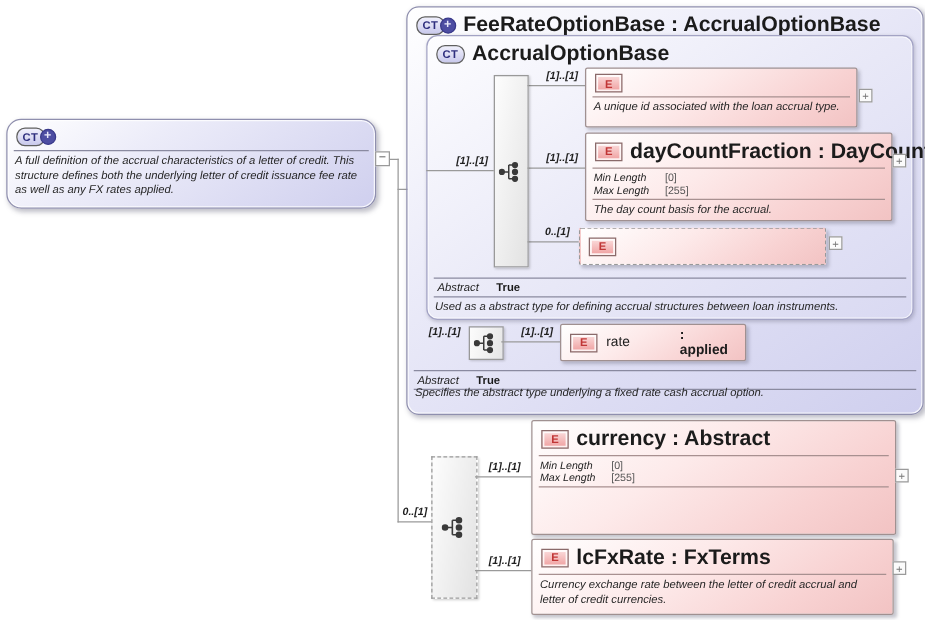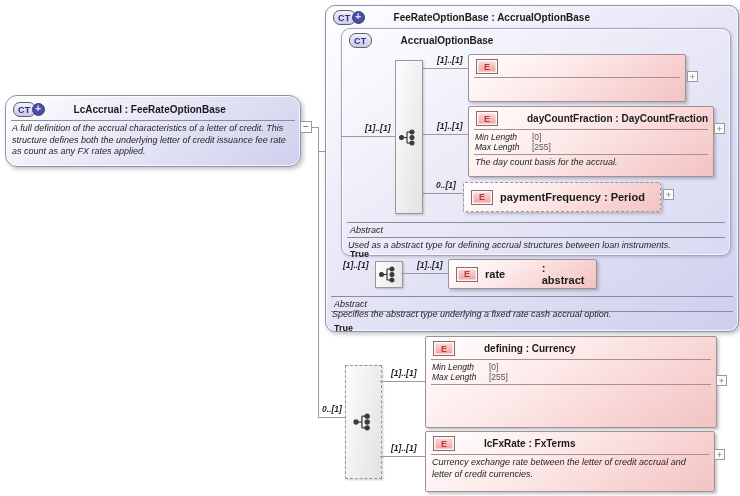--- a/index.html
+++ b/index.html
@@ -13,31 +13,31 @@
     background:linear-gradient(145deg,#fdfdff 0%,#ebebf8 45%,#d9d9f2 100%);
     box-shadow:1px 1px 3px rgba(110,110,130,.35), inset 0 0 0 1px rgba(255,255,255,.7);}
 
   
   .box-el{position:absolute;border:1px solid #a09090;border-radius:2px;
     background:linear-gradient(145deg,#ffffff 0%,#fdeaea 40%,#f8d2d2 75%,#f2c3c3 100%);
     box-shadow:2px 2px 3px rgba(110,110,130,.4);}
   .box-el.dashed{border:1px dashed #999;}
 
   .hdr{display:flex;align-items:center;gap:6px;padding:4px 7px 2px;}
-  .hdr .t{font-weight:bold;font-size:10px;color:#1b1b1b;white-space:nowrap;margin-left:23px;}
+  .hdr .t{font-weight:bold;font-size:17px;color:#1b1b1b;white-space:nowrap;}
   .sep-b{height:1px;background:#8a8aa0;margin:1px 5px 0;}
   .sep-r{height:1px;background:#a89090;margin:1px 5px 0;}
   .ann{font-style:italic;font-size:9px;color:#262626;padding:2px 6px;line-height:11.5px;}
 
   .facets{padding:2px 6px 1px;font-size:8.5px;line-height:10px;}
   .facet{display:flex;}
   .facet .fl{font-style:italic;color:#222;width:57px;}
   .facet .fv{color:#555;}
 
-  .absrow{position:absolute;left:5px;right:5px;display:flex;gap:14px;font-size:9px;padding:0 3px;flex-direction:column;}
+  .absrow{position:absolute;left:5px;right:5px;display:flex;gap:14px;font-size:9px;padding:0 3px;}
   .absrow .al{font-style:italic;color:#222;}
   .absrow .av{font-weight:bold;color:#1a1a1a;}
   .rline{position:absolute;left:5px;right:5px;height:1px;background:#8a8aa0;}
 
   .hline,.vline{position:absolute;background:#9a9a9a;}
   .card{position:absolute;font-size:8.5px;font-style:italic;font-weight:bold;color:#1f1f1f;white-space:nowrap;}
 
   .plusbox{position:absolute;width:11px;height:11px;border:1px solid #9a9a9a;background:#fbfbfb;
     color:#777;font-size:9px;line-height:10px;text-align:center;box-sizing:border-box;}
   .minusbox{position:absolute;width:12px;height:12px;border:1px solid #9a9a9a;background:#ffffff;
@@ -55,21 +55,21 @@
     display:flex;align-items:center;justify-content:center;
     box-shadow:inset 0 0 0 1.5px rgba(255,255,255,.85);}
 
   .seqbar{position:absolute;border:1px solid #999;background:linear-gradient(100deg,#fdfdfd,#e2e2e2);
     display:flex;align-items:center;justify-content:center;box-shadow:1px 1px 2px rgba(0,0,0,.2);}
   .seqbar.dashed{border-style:dashed;}
   .seqbox{position:absolute;border:1px solid #999;background:linear-gradient(100deg,#fcfcfc,#e6e6e6);
     display:flex;align-items:center;justify-content:center;box-shadow:1px 1px 2px rgba(0,0,0,.2);}
 
   .nt-row{display:flex;align-items:center;gap:7px;padding:0 7px;height:100%;}
-  .nt-row .n{font-weight:bold;font-size:11px;color:#1b1b1b;width:52px;}
+  .nt-row .n{font-weight:normal;font-size:11px;color:#1b1b1b;width:52px;}
   .nt-row .ty{font-weight:bold;font-size:11px;color:#1b1b1b;}
 </style>
 </head>
 <body>
 
 <div class="canvas">
 
   <div class="hline" style="left:312px;top:127px;width:7px;height:1px;"></div>
   <div class="vline" style="left:318px;top:127px;width:1px;height:291px;"></div>
   <div class="hline" style="left:318px;top:151px;width:16px;height:1px;"></div>
@@ -133,20 +133,21 @@
   <div class="card" style="left:365px;top:123px;">[1]..[1]</div>
   <div class="card" style="left:437px;top:55px;">[1]..[1]</div>
   <div class="card" style="left:437px;top:121px;">[1]..[1]</div>
   <div class="card" style="left:436px;top:180px;">0..[1]</div>
 
   <div class="box-el" style="left:468px;top:54px;width:216px;height:46px;">
     <div class="hdr">
       <span class="e-icon">E</span>
     </div>
     <div class="sep-r"></div>
+    <div class="ann">A unique id associated with the loan accrual type.</div>
   </div>
   <div class="plusbox" style="left:687px;top:71px;">+</div>
 
   <div class="box-el" style="left:468px;top:106px;width:244px;height:69px;">
     <div class="hdr">
       <span class="e-icon">E</span>
       <span class="t">dayCountFraction : DayCountFraction</span>
     </div>
     <div class="sep-r"></div>
     <div class="facets">
@@ -160,21 +161,20 @@
       </div>
     </div>
     <div class="sep-r"></div>
     <div class="ann">The day count basis for the accrual.</div>
   </div>
   <div class="plusbox" style="left:714px;top:123px;">+</div>
 
   <div class="box-el dashed" style="left:463px;top:182px;width:196px;height:28px;">
     <div class="nt-row">
       <span class="e-icon">E</span>
-      <span class="ty">paymentFrequency : Period</span>
     </div>
   </div>
   <div class="plusbox" style="left:663px;top:189px;">+</div>
 
   <div class="seqbox" style="left:375px;top:261px;width:26px;height:25px;">
     <svg width="20" height="17" viewBox="0 0 20 17">
       <g stroke="#3a3a3a" stroke-width="1.2" fill="#3a3a3a">
         <line x1="1" y1="8.5" x2="8" y2="8.5"></line>
           <line x1="8" y1="3" x2="8" y2="14"></line>
         <line x1="8" y1="3" x2="13" y2="3"></line>
@@ -187,34 +187,33 @@
     </svg>
   </div>
   <div class="hline" style="left:401px;top:273px;width:47px;height:1px;"></div>
   <div class="card" style="left:343px;top:260px;">[1]..[1]</div>
   <div class="card" style="left:417px;top:260px;">[1]..[1]</div>
 
   <div class="box-el" style="left:448px;top:259px;width:147px;height:28px;">
     <div class="nt-row">
       <span class="e-icon">E</span>
       <span class="n">rate</span>
-      <span class="ty">: abstract</span>
+      <span class="ty">: applied</span>
     </div>
   </div>
 
   <div class="box-ct" style="left:5px;top:95px;width:294px;height:70px;border-radius:12px;">
     <div class="hdr" style="padding-top:6px;">
       <span class="ct-icon">
         <span class="ct-pill">CT</span>
         <span class="ct-plus">+</span>
       </span>
-      <span class="t">LcAccrual : FeeRateOptionBase</span>
     </div>
     <div class="sep-b"></div>
-    <div class="ann">A full definition of the accrual characteristics of a letter of credit. This structure defines both the underlying letter of credit issuance fee rate as count as any FX rates applied.</div>
+    <div class="ann">A full definition of the accrual characteristics of a letter of credit. This structure defines both the underlying letter of credit issuance fee rate as well as any FX rates applied.</div>
   </div>
   <div class="minusbox" style="left:300px;top:121px;">−</div>
 
   <div class="seqbar dashed" style="left:345px;top:365px;width:35px;height:112px;">
     <svg width="22" height="18" viewBox="0 0 20 17">
       <g stroke="#3a3a3a" stroke-width="1.2" fill="#3a3a3a">
         <line x1="1" y1="8.5" x2="8" y2="8.5"></line>
           <line x1="8" y1="3" x2="8" y2="14"></line>
         <line x1="8" y1="3" x2="13" y2="3"></line>
           <line x1="8" y1="14" x2="13" y2="14"></line>
@@ -227,21 +226,21 @@
   </div>
   <div class="card" style="left:322px;top:404px;">0..[1]</div>
   <div class="hline" style="left:380px;top:381px;width:45px;height:1px;"></div>
   <div class="hline" style="left:380px;top:456px;width:45px;height:1px;"></div>
   <div class="card" style="left:391px;top:368px;">[1]..[1]</div>
   <div class="card" style="left:391px;top:443px;">[1]..[1]</div>
 
   <div class="box-el" style="left:425px;top:336px;width:290px;height:90px;">
     <div class="hdr">
       <span class="e-icon">E</span>
-      <span class="t">defining : Currency</span>
+      <span class="t">currency : Abstract</span>
     </div>
     <div class="sep-r"></div>
     <div class="facets">
       <div class="facet">
         <span class="fl">Min Length</span>
         <span class="fv">[0]</span>
       </div>
       <div class="facet">
         <span class="fl">Max Length</span>
         <span class="fv">[255]</span>

